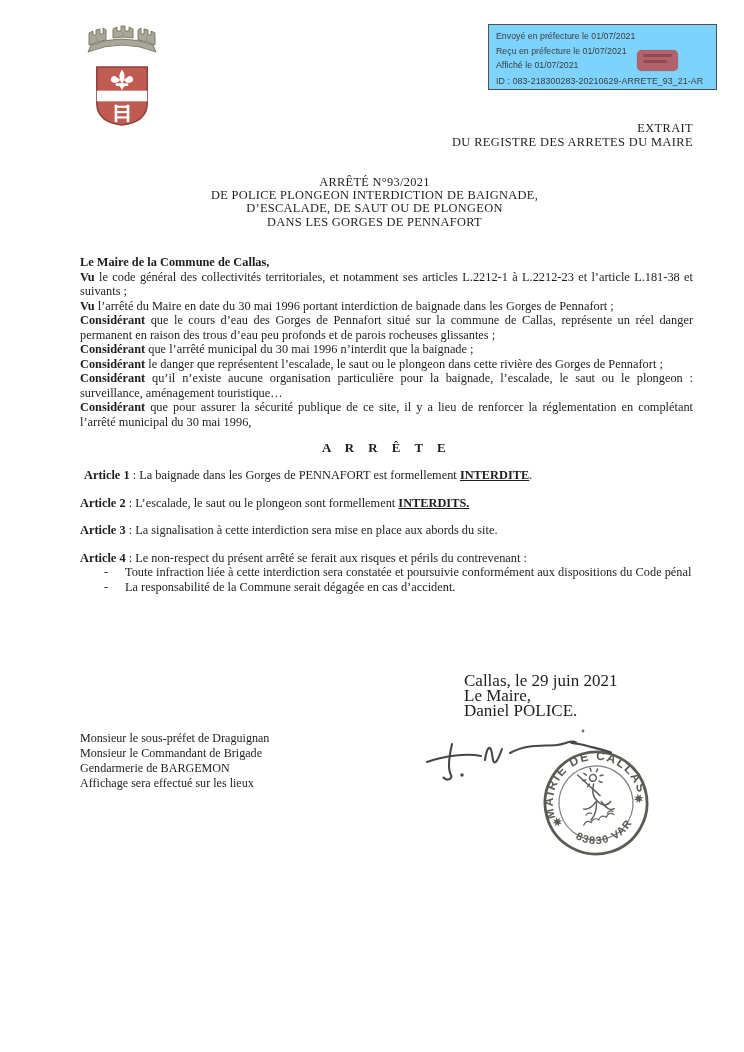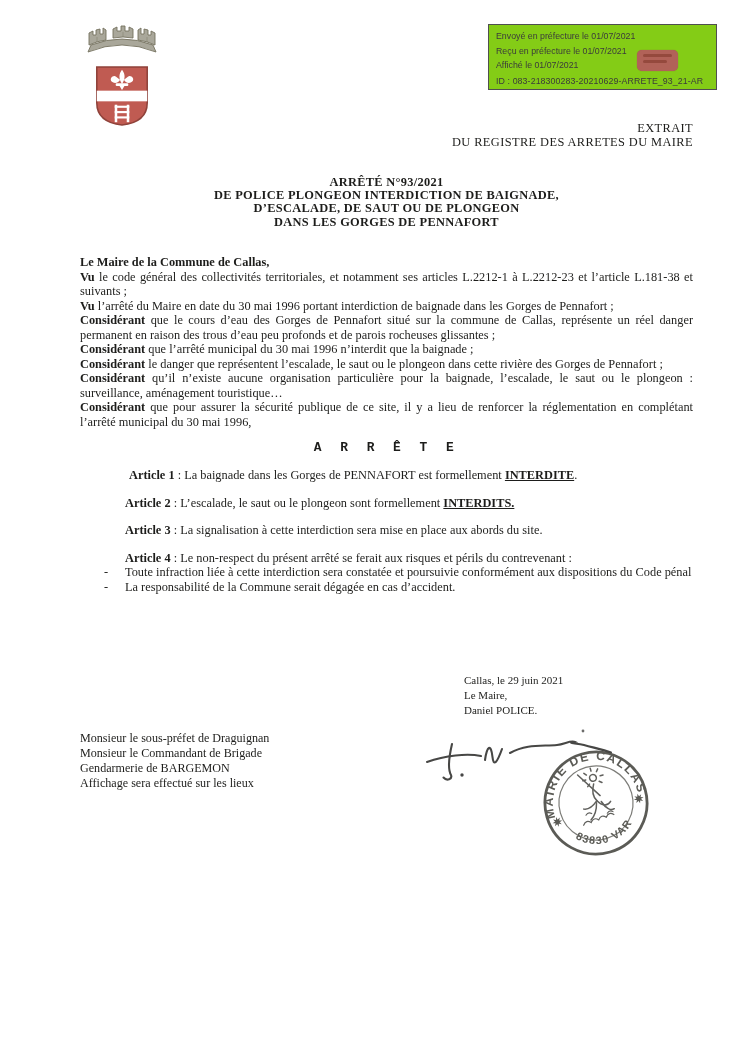--- a/index.html
+++ b/index.html
@@ -10,67 +10,67 @@
     margin:0 auto;
   }
 
   
   .coat { position:absolute; left:84px; top:25px; width:76px; text-align:center; }
   .coat .shield-wrap { margin-top:7px; }
 
   
   .pref-box {
     position:absolute; left:488px; top:24px; width:229px; height:66px;
-    border:1.5px solid #4f4f4f; background:#84cc16;
+    border:1.5px solid #4f4f4f; background:#7dd3fc;
     font-family:"Liberation Sans", sans-serif; font-size:8.8px; line-height:14.6px;
     color:#3b3b3b; padding:4px 7px 3px 7px;
   }
   .pref-box .pref-id { margin-top:1px; letter-spacing:0.1px; }
   .actes-stamp {
     position:absolute; left:148px; top:25px; width:41px; height:21px;
     background:#b55a5e; border-radius:5px; opacity:0.92; box-shadow:0 0 1px #9c4448;
   }
   .actes-stamp i {
     display:block; height:3.2px; background:#8d3538; border-radius:2px;
     margin:4px 6px 0 6px; opacity:0.75; filter:blur(0.4px);
   }
   .actes-stamp i:last-child { margin-top:2.5px; width:24px; }
 
   
   .extrait {
     position:absolute; left:80px; top:121px; width:613px; text-align:right;
     font-size:12.4px; line-height:14.3px; letter-spacing:0.4px;
   }
   .arrete-title {
-    position:absolute; left:80px; top:176px; width:613px; text-align:center;
-    font-weight:bold; font-size:12.4px; line-height:13.2px; letter-spacing:0.3px;
+    position:absolute; left:68px; top:176px; width:613px; text-align:center;
+    font-weight:normal; font-size:12.4px; line-height:13.2px; letter-spacing:0.3px;
   }
 
   
   .doc-body {
     position:absolute; left:80px; top:255px; width:613px;
     font-size:12.35px; line-height:14.55px; text-align:justify;
   }
   .doc-body p { margin:0; }
   .opening { font-weight:bold; }
   .lead { font-weight:bold; }
   .arrete-heading {
     margin-top:11px !important; text-align:center; font-weight:bold;
-    letter-spacing:5.5px; font-size:12.9px;font-family:Liberation Mono, monospace;
+    letter-spacing:5.5px; font-size:12.9px;
   }
   .article { margin-top:13px !important; }
-  .article .label { font-weight:bold;margin-left:45px; }
+  .article .label { font-weight:bold; }
   .emph { font-weight:bold; text-decoration:underline; }
   .a1 { padding-left:4px; }
   .bullets { padding-left:24px; }
   .bullet { display:flex; text-align:left; }
   .bullet .dash { width:21px; flex:none; }
 
   
-  .date-block { position:absolute; left:464px; top:673px; font-size:11px; line-height:15.2px; }
+  .date-block { position:absolute; left:464px; top:673px; font-size:17px; line-height:15.2px; }
 
   
   .ampliation { position:absolute; left:80px; top:731px; font-size:12.1px; line-height:14.9px; }
 
   
   .signature { position:absolute; left:405px; top:715px; }
   .round-stamp { position:absolute; left:541px; top:748px; transform:rotate(-16deg); }
 </style>
 </head>
 <body>

